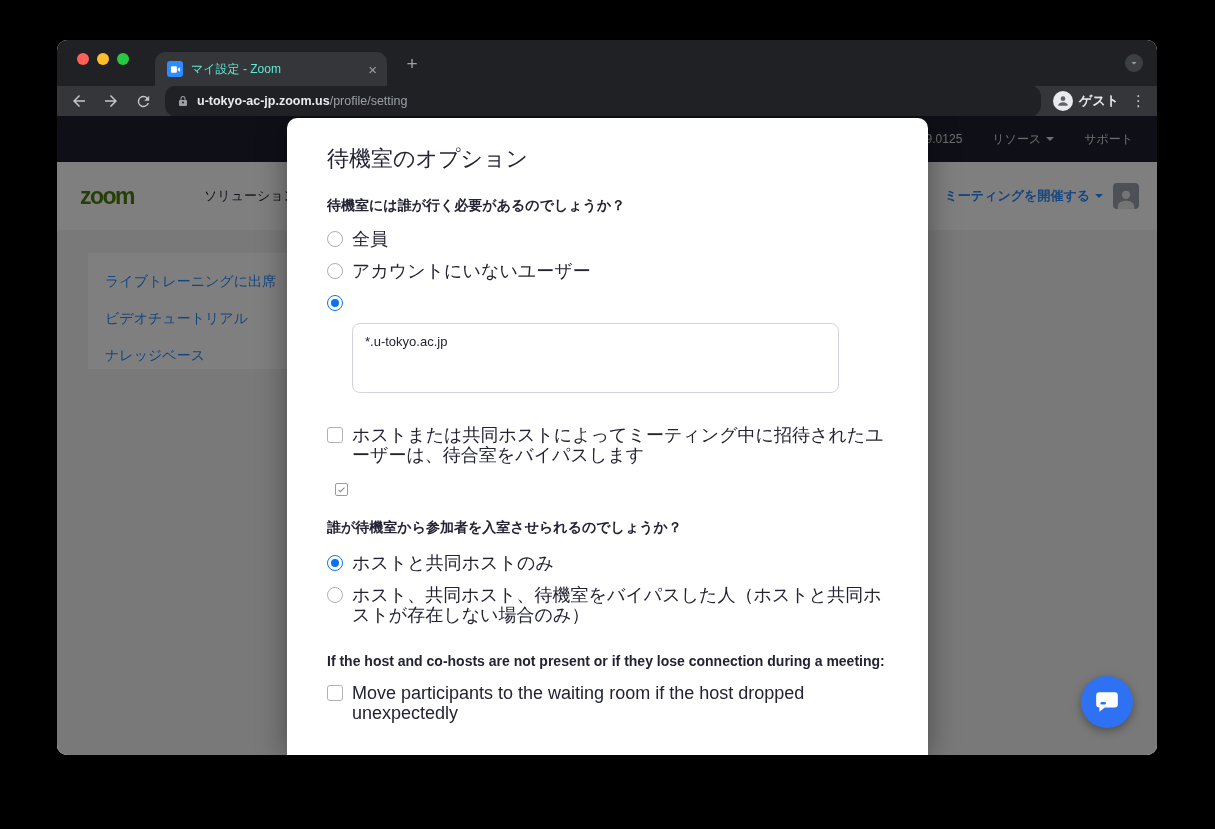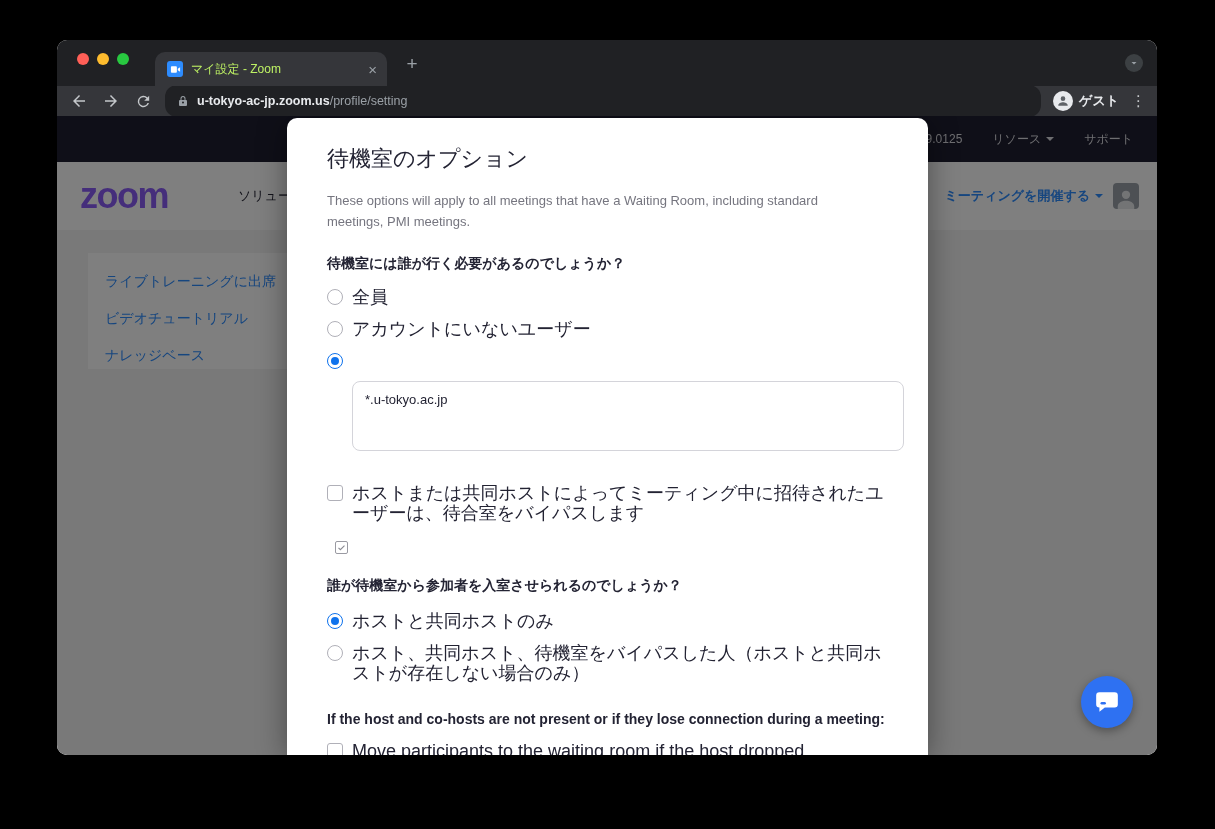--- a/index.html
+++ b/index.html
@@ -12,21 +12,21 @@
   
   .tabbar { position:relative; height:46px; background:#202124; }
   .traffic { position:absolute; left:20px; top:13px; display:flex; gap:8px; }
   .traffic span { width:12px; height:12px; border-radius:50%; display:block; }
   .t-close { background:#FF5F57; } .t-min { background:#FEBC2E; } .t-max { background:#28C840; }
   .tab { position:absolute; left:98px; bottom:0; width:232px; height:34px;
     background:#35363a; border-radius:10px 10px 0 0; display:flex; align-items:center;
     padding:0 10px 0 12px; }
   .favicon { width:16px; height:16px; border-radius:3px; background:#2D8CFF; flex:0 0 auto;
     display:flex; align-items:center; justify-content:center; }
-  .tab-title { flex:1; margin-left:8px; font-size:12px; color:#bef264; white-space:nowrap;
+  .tab-title { flex:1; margin-left:8px; font-size:12px; color:#5eead4; white-space:nowrap;
     overflow:hidden; text-overflow:ellipsis; }
   .tab-close { color:#9aa0a6; font-size:15px; line-height:1; margin-left:6px; cursor:default; }
   .newtab { position:absolute; left:344px; top:13px; width:22px; height:22px; color:#9aa0a6;
     font-size:19px; line-height:21px; text-align:center; border-radius:50%; }
   .tabsearch { position:absolute; right:14px; top:14px; width:18px; height:18px; border-radius:50%;
     background:#3c4043; display:flex; align-items:center; justify-content:center; }
 
   
   .toolbar { height:30px; background:#35363a; display:flex; align-items:center; padding:0 12px; gap:12px; }
   .navbtn { width:20px; height:20px; display:flex; align-items:center; justify-content:center; flex:0 0 auto; }
@@ -40,21 +40,21 @@
     display:flex; align-items:center; justify-content:center; }
   .guest-label { font-size:13px; color:#e8eaed; font-weight:bold; }
   .kebab { color:#c4c7ca; font-size:15px; letter-spacing:0; width:14px; text-align:center; flex:0 0 auto; }
 
   
   .page { position:relative; height:639px; background:#f2f2f3; overflow:hidden; }
   .site-topnav { height:46px; background:#1f1f30; display:flex; align-items:center;
     justify-content:flex-end; gap:30px; padding-right:24px; }
   .site-topnav .tn-item { color:#dcdce2; font-size:12px; display:flex; align-items:center; gap:5px; }
   .site-header { height:68px; background:#fff; display:flex; align-items:center; padding:0 18px 0 23px; }
-  .logo { color:#8b5cf6; font-size:36px; font-weight:bold; letter-spacing:-1.5px; line-height:1; }
+  .logo { color:#4d7c0f; font-size:23px; font-weight:bold; letter-spacing:-1.5px; line-height:1; }
   .nav-solutions { margin-left:70px; font-size:13px; color:#232333; }
   .header-right { margin-left:auto; display:flex; align-items:center; gap:10px; }
   .host-link { color:#2D8CFF; font-size:13px; font-weight:bold; display:flex; align-items:center; gap:5px; }
   .header-avatar { width:26px; height:26px; border-radius:4px; background:#9aa0a8; overflow:hidden;
     display:flex; align-items:flex-end; justify-content:center; }
   .caret { width:0; height:0; border-left:4px solid transparent; border-right:4px solid transparent;
     border-top:4px solid currentColor; display:inline-block; }
   .sidebar-card { position:absolute; left:31px; top:137px; width:256px; height:116px; background:#fff;
     padding:10px 0 0 17px; }
   .sb-link { display:block; color:#2D8CFF; font-size:14px; line-height:37px; white-space:nowrap; }
@@ -70,21 +70,21 @@
   .opt-group { margin-top:8px; }
   .opt-row { display:flex; align-items:flex-start; padding:6px 0; min-height:32px; }
   .radio { width:16px; height:16px; border-radius:50%; border:1.5px solid #b0b0b8; background:#fff;
     flex:0 0 auto; margin:2px 0; position:relative; }
   .radio.on { border-color:#0E72ED; }
   .radio.on::after { content:""; position:absolute; left:2.5px; top:2.5px; width:8px; height:8px;
     border-radius:50%; background:#0E72ED; }
   .checkbox { width:16px; height:16px; border-radius:3px; border:1.5px solid #b0b0b8; background:#fff;
     flex:0 0 auto; margin:2px 0; }
   .opt-label { margin-left:9px; font-size:18px; line-height:20px; color:#232333; max-width:546px; }
-  .domains { display:block; margin:4px 0 0 25px; width:552px; height:70px; border:1px solid #d4d4da;
+  .domains { display:block; margin:4px 0 0 25px; width:487px; height:70px; border:1px solid #d4d4da;
     border-radius:8px; padding:10px 12px; font-size:13px; color:#232333; resize:none; outline:none;
     font-family:"Liberation Sans","DejaVu Sans",sans-serif; }
   .bypass-row { margin-top:26px; }
   .mini-check { margin:12px 0 0 8px; width:13px; height:13px; border:1.5px solid #9a9aa2; border-radius:2px;
     display:flex; align-items:center; justify-content:center; }
   .q2-group { margin-top:10px; }
   .m-q-en { margin-top:22px; font-size:14px; font-weight:bold; color:#232333; }
   .last-row { margin-top:8px; }
 
   
@@ -182,21 +182,20 @@
     <div class="sidebar-card">
       <a class="sb-link">ライブトレーニングに出席</a>
       <a class="sb-link">ビデオチュートリアル</a>
       <a class="sb-link">ナレッジベース</a>
     </div>
 
     <div class="overlay"></div>
 
     <div class="modal">
       <div class="m-title">待機室のオプション</div>
-      <div class="m-desc">These options will apply to all meetings that have a Waiting Room, including standard meetings, PMI meetings.</div>
 
       <div class="m-q">待機室には誰が行く必要があるのでしょうか？</div>
       <div class="opt-group">
         <div class="opt-row">
           <span class="radio"></span>
           <span class="opt-label">全員</span>
         </div>
         <div class="opt-row">
           <span class="radio"></span>
           <span class="opt-label">アカウントにいないユーザー</span>

